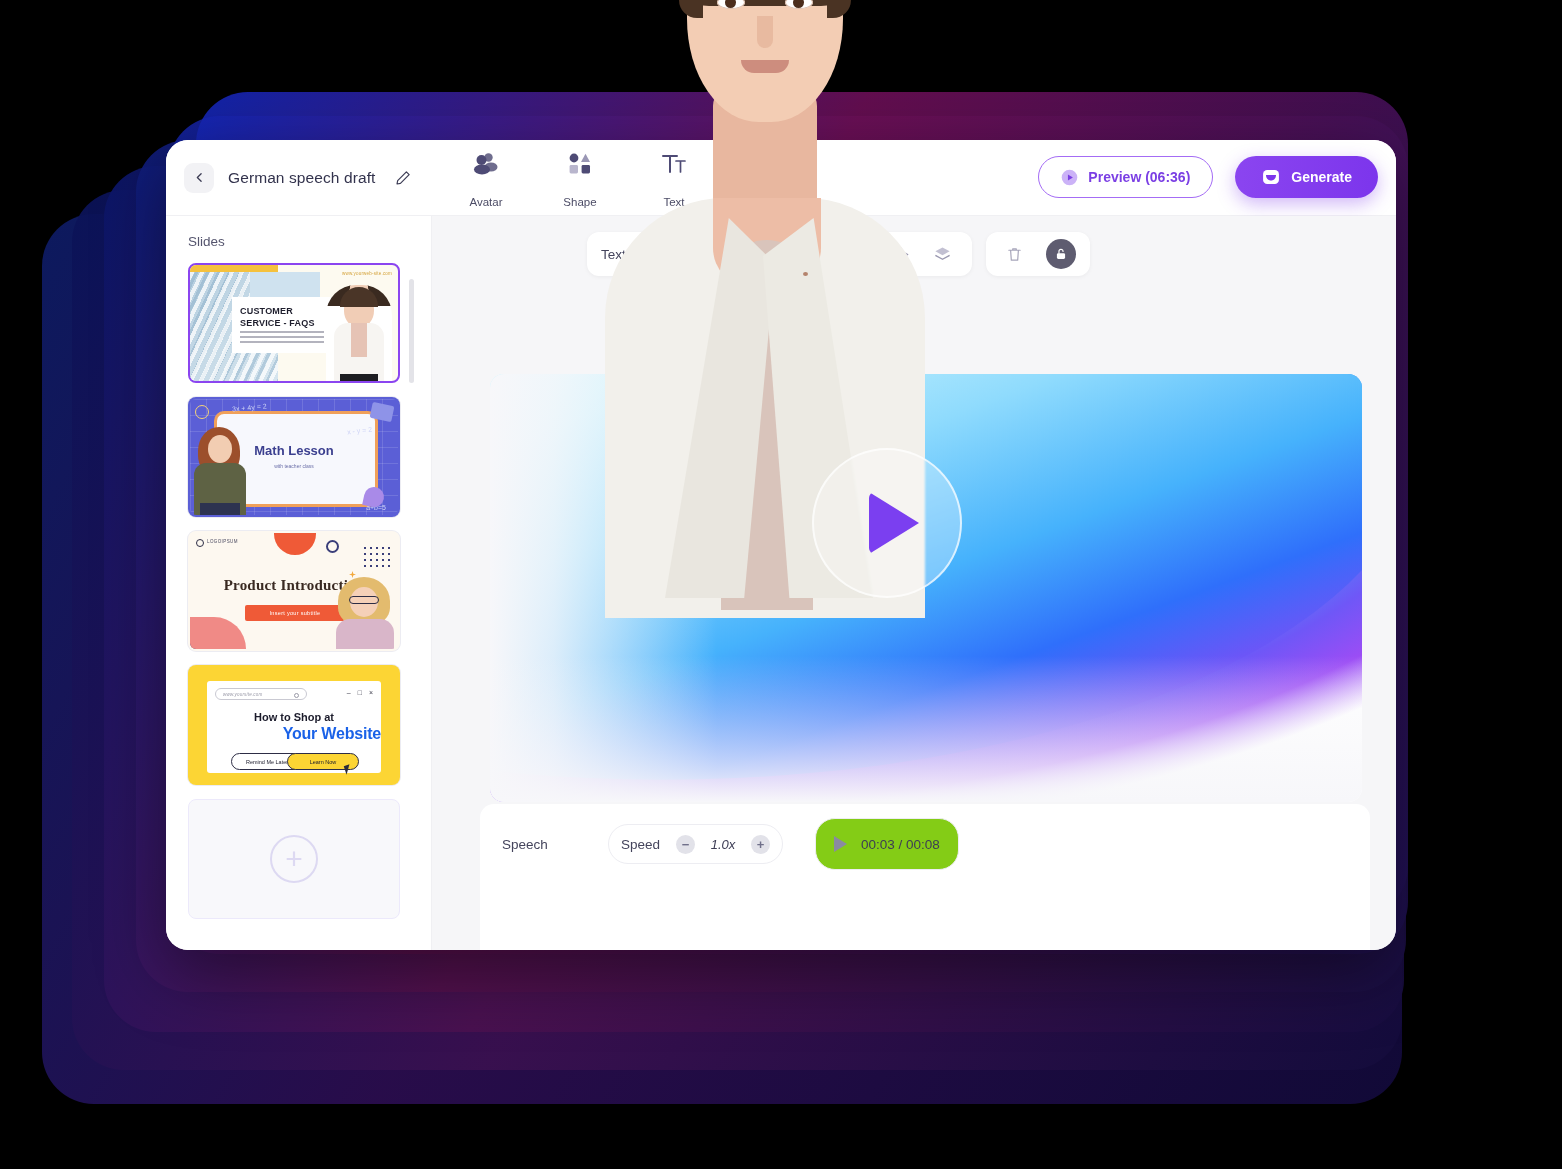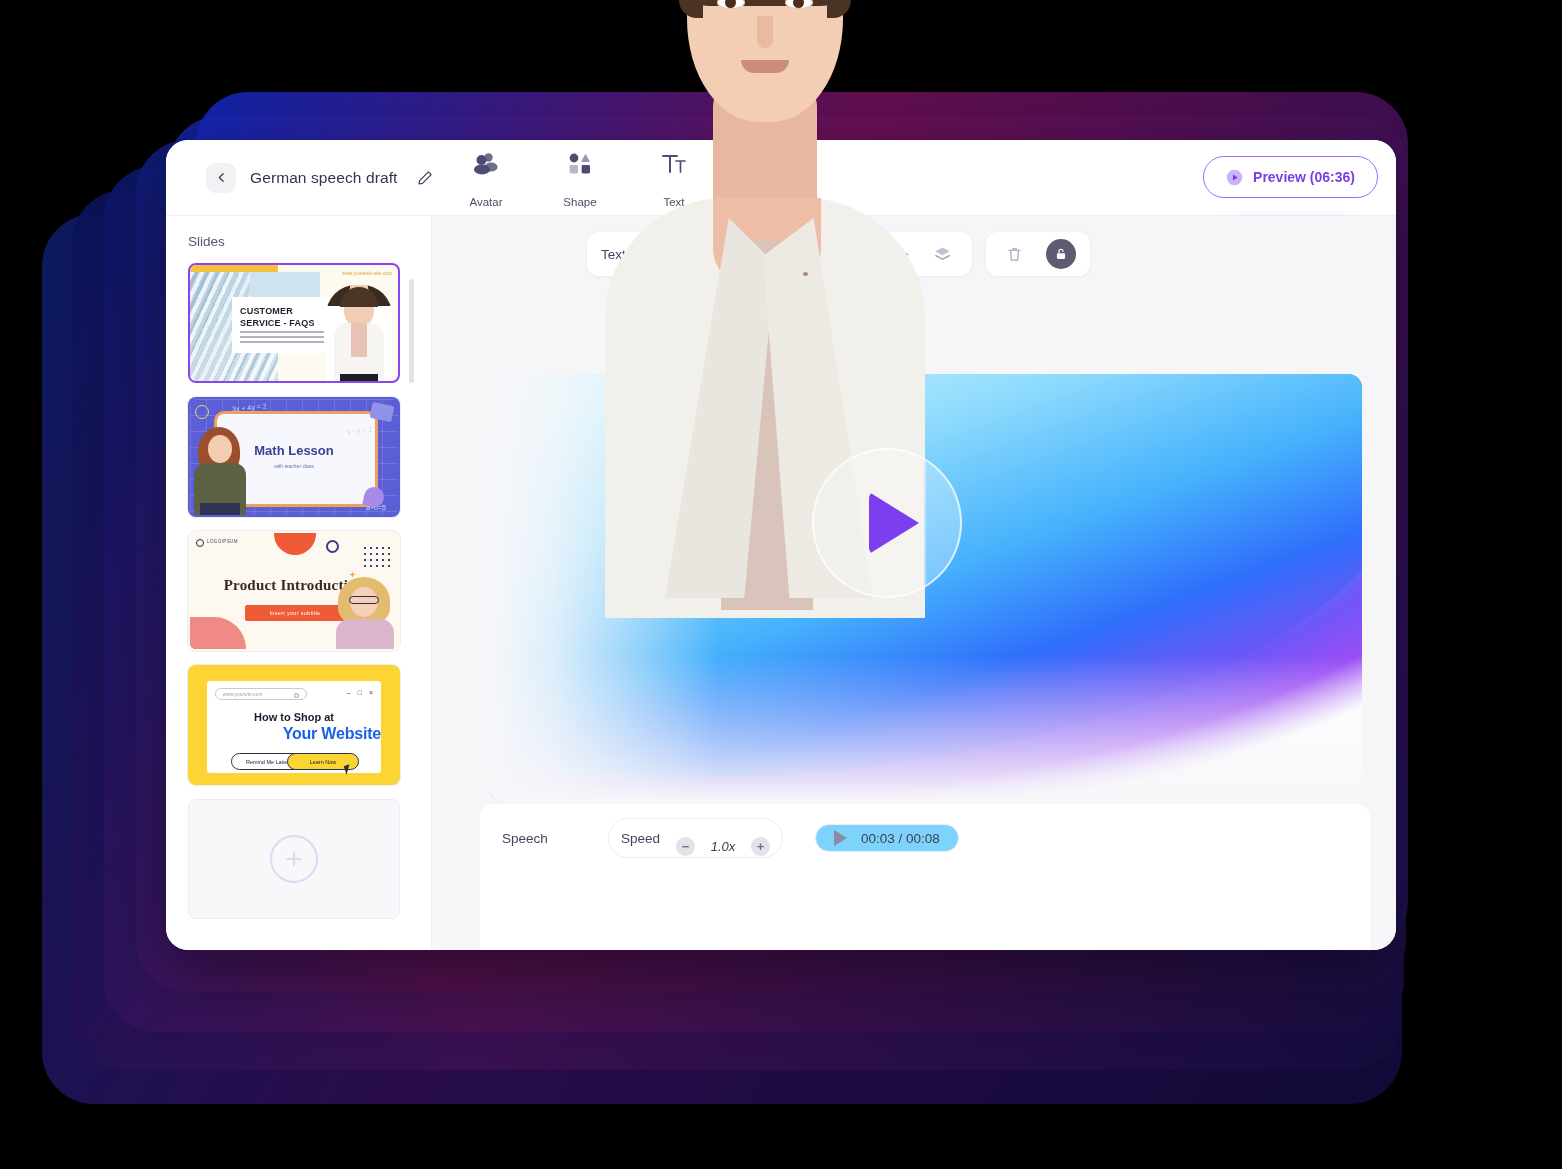--- a/index.html
+++ b/index.html
@@ -32,21 +32,21 @@
     background: #ffffff;
     border-radius: 22px;
     overflow: hidden;
     box-shadow: 0 24px 70px rgba(0,0,0,.45);
   }
 
   
   .header {
     height: 76px;
     display: flex; align-items: center;
-    padding: 0 20px 0 40px;
+    padding: 0 20px 0 18px;
     border-bottom: 1px solid #f0f0f3;
     position: relative;
     background: #fff;
   }
   .back-btn {
     width: 30px; height: 30px; border-radius: 9px;
     background: #f2f2f5;
     display: flex; align-items: center; justify-content: center;
     cursor: pointer; flex: none;
   }
@@ -63,21 +63,21 @@
   }
   .tool {
     width: 56px;
     display: flex; flex-direction: column; align-items: center; gap: 20px;
     cursor: pointer;
   }
   .tool .tl { font-size: 11.5px; color: #4c4c66; }
 
   .header-right {
     position: absolute; right: 18px; top: 16px;
-    display: flex; align-items: center; gap: 22px; flex-direction: column;
+    display: flex; align-items: center; gap: 22px;
   }
   .btn-preview {
     height: 42px; padding: 0 22px;
     border: 1.5px solid #a46cf5;
     border-radius: 21px;
     display: flex; align-items: center; gap: 10px;
     color: #7b3fe4; font-size: 14px; font-weight: 700;
     background: #fff; cursor: pointer; white-space: nowrap;
   }
   .btn-generate {
@@ -357,27 +357,27 @@
   .flag .canton{position:absolute;left:0;top:0;width:13px;height:14px;background:#2b3a8c;
       background-image:radial-gradient(#fff .7px, transparent .8px);background-size:3.2px 3.2px;}
   .voice-name { font-size: 13.5px; color: #3d3d55; flex:1; }
   .dots-btn {
     width:24px;height:24px;border-radius:50%;background:#efeff4;
     display:flex;align-items:center;justify-content:center;color:#8a8aa0;font-size:13px;
     letter-spacing:1px; cursor:pointer; line-height:0;
   }
   .speed-pill {
     height: 40px; border: 1px solid #ededf2; border-radius: 20px;
-    display:flex; padding: 12px 12px; gap: 16px;
+    display:flex; align-items:center; padding: 0 12px; gap: 16px;
     background:#fff;
   }
   .time-pill {
-    height: 28px; border: 1px solid #ededf2; border-radius: 20px;
+    height: 52px; border: 1px solid #ededf2; border-radius: 20px;
     display:flex; align-items:center; padding: 0 18px; gap: 14px;
-    background:#7dd3fc; cursor:pointer;
+    background:#84cc16; cursor:pointer;
   }
   .time-tri { width:0;height:0;border-left:13px solid #8a8aa0;border-top:8px solid transparent;border-bottom:8px solid transparent; }
   .time-val { font-size:13.5px; color:#3d3d55; white-space:nowrap; }
 
   .script-box {
     margin-top: 18px;
     height: 122px;
     border: 1px solid #ececf1; border-radius: 12px;
     padding: 20px 26px;
     font-size: 16.5px; line-height: 27px; color: #3e3e5e;

